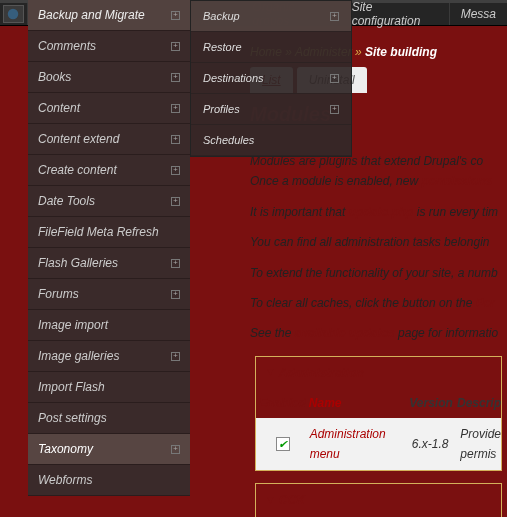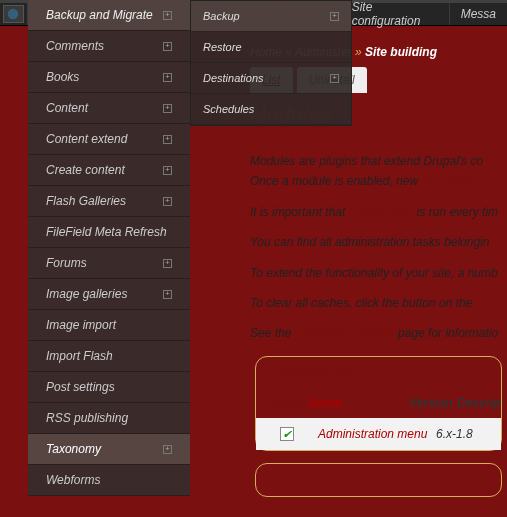--- a/index.html
+++ b/index.html
@@ -17,34 +17,34 @@
   .breadcrumb { color: #d9a948; font-size: 12px; margin-bottom: 8px; padding-left: 5px; }
   .breadcrumb .cur { color: #fff; font-weight: bold; }
   .tabs { display: flex; gap: 4px; margin-bottom: 10px; padding-left: 5px; }
   .tab { padding: 6px 12px; background: #eee; color: #555; border-radius: 3px 3px 0 0; font-size: 12px; cursor:pointer; }
   .tab.active { background: #ddd; color: #7a0000; text-decoration: underline; }
   .page-title { color: #b71c1c; font-size: 20px; font-weight: bold; margin-bottom: 25px; padding-left: 5px; }
   .body-text { color: #222; font-size: 12px; line-height: 1.7; padding-left: 5px; }
   .body-text p { margin-bottom: 10px; }
   .body-text b { color: #7a1010; font-weight: bold; }
 
-  .fieldset { border: 1px solid #d4b05a; border-radius: 12px; margin: 12px 5px 12px 5px; padding: 0; }
+  .fieldset { border: 1px solid #d4b05a; border-radius: 0; margin: 12px 5px 12px 5px; padding: 0; }
   .legend { color: #7a1010; font-weight: bold; font-size: 12px; padding: 6px 10px; display: flex; align-items:center; gap:4px; cursor:pointer; }
   .legend .tri { font-size: 9px; color: #7a1010; }
   .tbl { width: 100%; }
   .tbl-head { display: flex; color: #7a1010; font-weight: bold; font-size: 12px; padding: 4px 0; }
   .tbl-row { display: flex; align-items: center; background: #f2f2f2; padding: 6px 0; }
   .c-en { width: 62px; text-align: center; }
   .c-name { width: 118px; color: #a00; }
   .c-ver { width: 56px; color: #333; }
   .c-desc { flex: 1; color: #333; }
   .chk { width: 14px; height: 14px; display:inline-flex; border: 1px solid #888; background: #fff; align-items:center; justify-content:center; color: #090; font-size: 11px; }
 
   .sidemenu { position: absolute; top: 0; left: 28px; width: 162px; background: #3a2a2a; }
-  .sidemenu .it { display: flex; align-items: center; justify-content: space-between; padding: 8px 18px; border-bottom: 1px solid #2a1d1d; color: #ccc; font-size: 12px; cursor: pointer; }
+  .sidemenu .it { display: flex; align-items: center; justify-content: space-between; padding: 8px 10px; border-bottom: 1px solid #2a1d1d; color: #ccc; font-size: 12px; cursor: pointer; }
   .sidemenu .it.hov { background: #52423f; color: #eee; }
   .sidemenu .it.sel { background: #574542; color: #fff; gap: 24px; }
   .exp { width: 9px; height: 9px; border: 1px solid #777; position: relative; }
   .exp::before { content:"+"; font-size:8px; color:#aaa; position:absolute; top:-2px; left:1px; }
 
   .submenu { position: absolute; top: 0; left: 190px; width: 162px; background: rgba(50,40,40,0.93); border: 1px solid #222; }
   .submenu .it { display: flex; align-items: center; justify-content: space-between; padding: 9px 12px; border-bottom: 1px solid #2d2222; color: #ddd; font-size: 11px; cursor: pointer; }
   .submenu .it.first { background: rgba(80,65,62,0.95); }
 
   .content-wrap { position: absolute; left: 245px; right: 0; top: 45px; padding-right: 0; }
@@ -102,20 +102,21 @@
             <div class="tbl-head">
               <div class="c-en">Enabled</div>
               <div class="c-name">Name</div>
               <div class="c-ver">Version</div>
               <div class="c-desc">Descrip</div>
             </div>
             <div class="tbl-row">
               <div class="c-en"><span class="chk">✔</span></div>
               <div class="c-name">Administration menu</div>
               <div class="c-ver">6.x-1.8</div>
+              <div class="c-desc">Provide permis</div>
             </div>
           </div>
         </div>
 
         <div class="fieldset">
           <div class="legend">
             <span class="tri">▼</span>
             <span>CCK</span>
           </div>
         </div>
@@ -141,45 +142,46 @@
         </div>
         <div class="it">
           <span>Content extend</span>
           <span class="exp"></span>
         </div>
         <div class="it">
           <span>Create content</span>
           <span class="exp"></span>
         </div>
         <div class="it">
+          <span>Date Tools</span>
+          <span class="exp"></span>
+        </div>
+        <div class="it">
+          <span>FileField Meta Refresh</span>
+        </div>
+        <div class="it">
           <span>Flash Galleries</span>
           <span class="exp"></span>
         </div>
         <div class="it">
-          <span>FileField Meta Refresh</span>
-        </div>
-        <div class="it">
           <span>Forums</span>
           <span class="exp"></span>
         </div>
         <div class="it">
+          <span>Image import</span>
+        </div>
+        <div class="it">
           <span>Image galleries</span>
           <span class="exp"></span>
         </div>
         <div class="it">
-          <span>Image import</span>
-        </div>
-        <div class="it">
           <span>Import Flash</span>
         </div>
         <div class="it">
           <span>Post settings</span>
-        </div>
-        <div class="it">
-          <span>RSS publishing</span>
         </div>
         <div class="it sel">
           <span>Taxonomy</span>
           <span class="exp"></span>
         </div>
         <div class="it">
           <span>Webforms</span>
         </div>
       </div>
     <div class="submenu" id="submenu">
@@ -188,17 +190,21 @@
           <span class="exp"></span>
         </div>
         <div class="it">
           <span>Restore</span>
         </div>
         <div class="it">
           <span>Destinations</span>
           <span class="exp"></span>
         </div>
         <div class="it">
+          <span>Profiles</span>
+          <span class="exp"></span>
+        </div>
+        <div class="it">
           <span>Schedules</span>
         </div>
       </div>
   </div>
 </div>
 
 </body></html>

